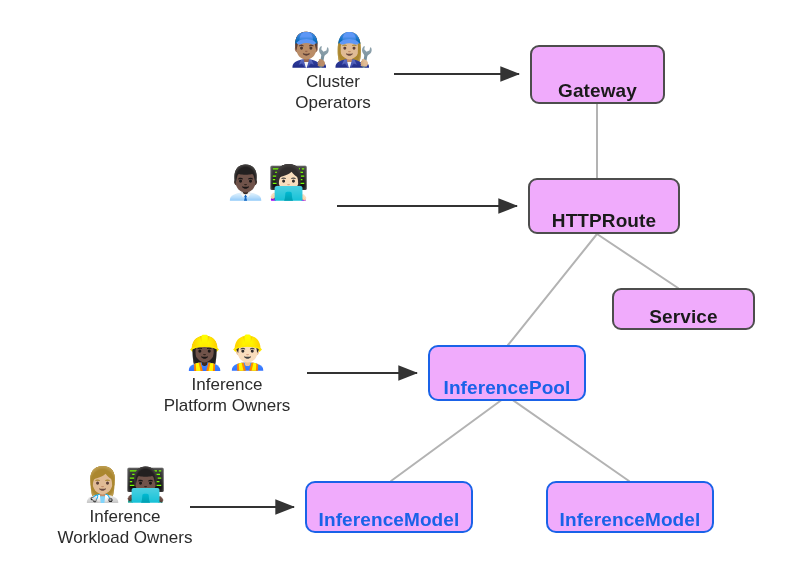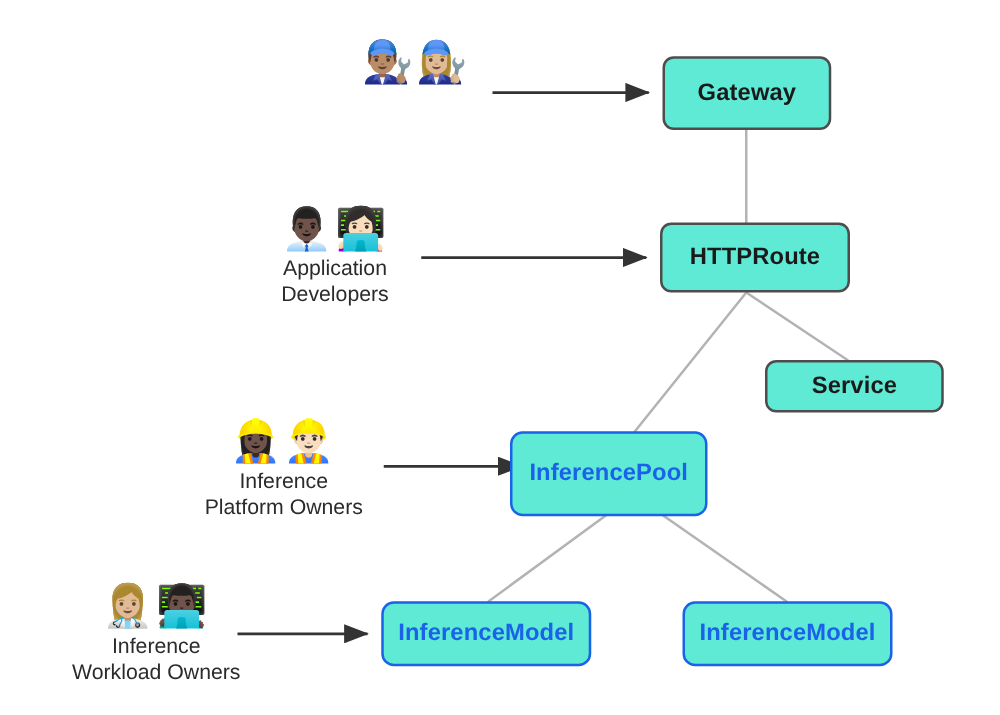--- a/index.html
+++ b/index.html
@@ -25,24 +25,24 @@
     top: 0;
     width: 800px;
     height: 572px;
     pointer-events: none;
   }
   
   .node {
     position: absolute;
     box-sizing: border-box;
     display: flex;
-    align-items: center;
+    align-items: flex-end;
     justify-content: center;
     border-radius: 9px;
-    background: #5eead4;
+    background: #f0abfc;
     text-align: center;
     line-height: 1.15;
   }
   .node .node-label {
     display: block;
     white-space: nowrap;
   }
   .node.core {
     border: 2px solid #4d4d4d;
   }
@@ -116,39 +116,39 @@
   <div id="nodes-layer">
       <div class="node core" style="left: 530px; top: 45px; width: 135px; height: 59px;">
         <span class="node-label">Gateway</span>
       </div>
       <div class="node core" style="left: 528px; top: 178px; width: 152px; height: 56px;">
         <span class="node-label">HTTPRoute</span>
       </div>
       <div class="node core" style="left: 612px; top: 288px; width: 143px; height: 42px;">
         <span class="node-label">Service</span>
       </div>
-      <div class="node ext" style="left: 408px; top: 345px; width: 158px; height: 68px;">
+      <div class="node ext" style="left: 428px; top: 345px; width: 158px; height: 56px;">
         <span class="node-label">InferencePool</span>
       </div>
       <div class="node ext" style="left: 305px; top: 481px; width: 168px; height: 52px;">
         <span class="node-label">InferenceModel</span>
       </div>
       <div class="node ext" style="left: 546px; top: 481px; width: 168px; height: 52px;">
         <span class="node-label">InferenceModel</span>
       </div>
     </div>
 
   <div id="personas-layer">
       <div class="persona" style="left: 218px; top: 30px;">
         <div class="persona-emoji">👨🏽‍🔧👩🏼‍🔧</div>
+        <div class="persona-name">Cluster
+Operators</div>
       </div>
       <div class="persona" style="left: 153px; top: 163px;">
         <div class="persona-emoji">👨🏿‍💼👩🏻‍💻</div>
-        <div class="persona-name">Application
-Developers</div>
       </div>
       <div class="persona" style="left: 112px; top: 333px;">
         <div class="persona-emoji">👷🏿‍♀️👷🏻‍♂️</div>
         <div class="persona-name">Inference
 Platform Owners</div>
       </div>
       <div class="persona" style="left: 10px; top: 465px;">
         <div class="persona-emoji">👩🏼‍⚕️👨🏿‍💻</div>
         <div class="persona-name">Inference
 Workload Owners</div>

